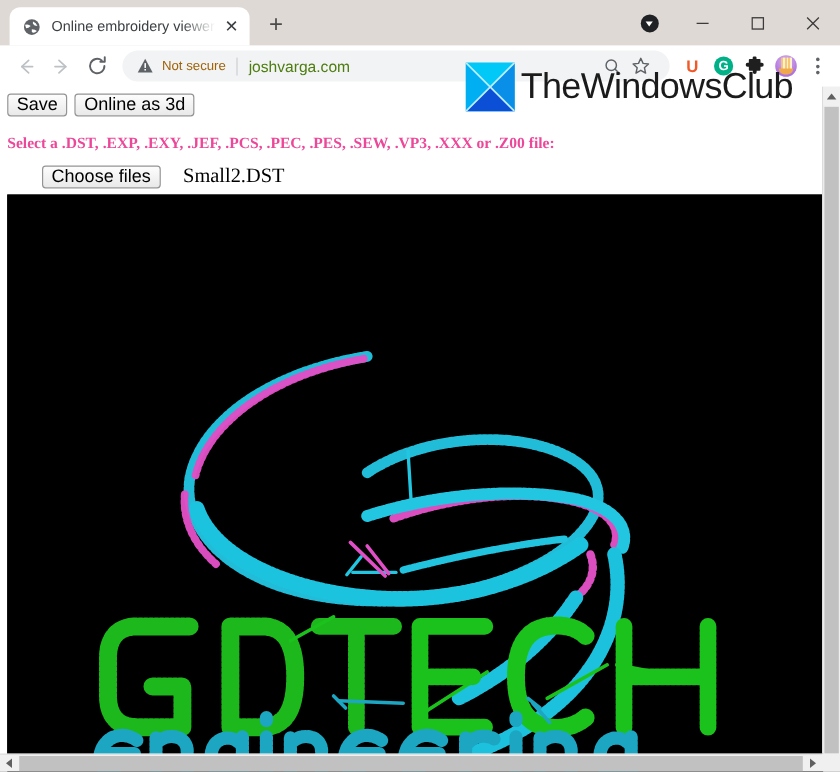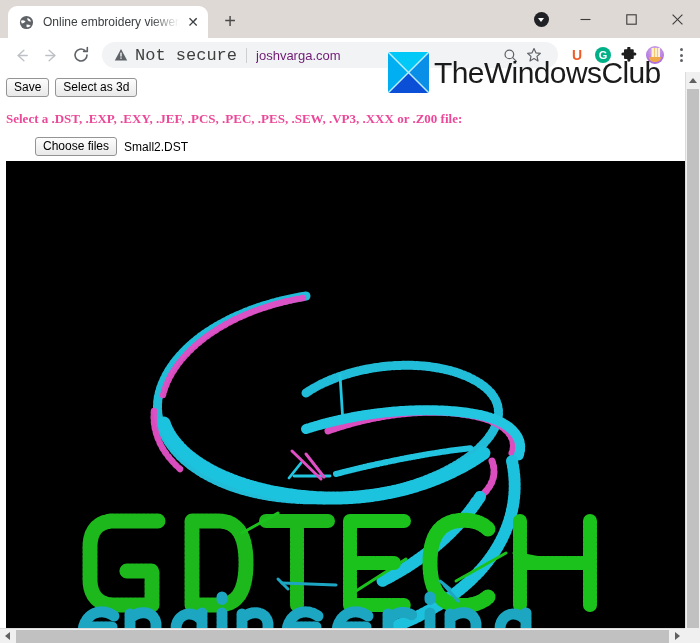--- a/index.html
+++ b/index.html
@@ -74,23 +74,23 @@
     width: 30px; height: 30px; display:flex; align-items:center; justify-content:center;
     color: #5f6368; cursor: pointer; flex: 0 0 30px;
   }
   .nav-btn.disabled { color: #bdc1c6; }
   .omnibox {
     flex: 1 1 auto; height: 26px; background: #f1f3f4; border-radius: 13px;
     display: flex; align-items: center; padding: 0 12px; margin: 0 6px;
     min-width: 0; position: relative;
   }
   .notsecure-ico { margin-right: 7px; display:flex; align-items:center; }
-  .notsecure-txt { font-size: 17px; color:#404040; white-space:nowrap;font-family:Liberation Mono, monospace; }
+  .notsecure-txt { font-size: 11px; color:#a16207; white-space:nowrap; }
   .omnibox-sep { width:1px; height:15px; background:#cdcfd1; margin:0 9px; flex:0 0 1px; }
-  .omnibox-url { font-size: 13px; color:#701a75; white-space:nowrap; overflow:hidden; }
+  .omnibox-url { font-size: 13px; color:#4d7c0f; white-space:nowrap; overflow:hidden; }
   .omni-right { display:flex; align-items:center; margin-left:auto; }
   .omni-icon { width:24px; height:24px; display:flex; align-items:center; justify-content:center; color:#5f6368; cursor:pointer; }
 
   .ext-icon {
     width: 26px; height: 30px; display:flex; align-items:center; justify-content:center;
     cursor:pointer; flex:0 0 26px;
   }
   .ext-u { font-size: 14px; font-weight: 700; color:#f05a28; font-family:"Liberation Sans",sans-serif; }
   .ext-g {
     width:16px;height:16px;border-radius:50%;background:#00b188;color:#fff;
@@ -111,31 +111,31 @@
   }
   .kebab { width:26px;height:30px;display:flex;flex-direction:column;align-items:center;justify-content:center;gap:2.5px;cursor:pointer;}
   .kebab i { width:3px;height:3px;border-radius:50%;background:#5f6368;display:block;}
 
   
   .viewport { position:absolute; left:0; top:72px; right:0; bottom:0; background:#fff; overflow:hidden; }
   .page { position:absolute; left:0; top:0; right:15px; bottom:15px; background:#fff; padding: 6px 0 0 6px; }
 
   .btnrow { display:flex; gap:6px; margin-bottom: 2px; }
   .ff-button {
-    font-family:"Liberation Sans", sans-serif; font-size: 12px; color:#000;
+    font-family:"Liberation Sans", sans-serif; font-size: 15px; color:#000;
     background: linear-gradient(#fdfdfd,#e9e9e9);
     border: 1px solid #949494; border-radius: 3px;
     padding: 2px 7px; line-height: 13px; cursor: pointer;
   }
   .prompt {
     font-family: Liberation Serif, serif; font-weight: 700; font-size: 13px;
     color:#ec4899; margin: 14px 0 10px 0; white-space: nowrap;
   }
   .filerow { display:flex; align-items:center; gap:7px; margin-bottom: 5px; padding-left: 29px; }
-  .filename { font-size: 12px; color:#000; font-family:Liberation Sans, sans-serif; }
+  .filename { font-size: 17px; color:#000; font-family:Liberation Serif, serif;margin-left:12px; }
 
   .canvas-wrap {
     position: relative; width: 680px; height: 482px; background:#000; overflow:hidden;
   }
   .canvas { position:absolute; inset:0; background:#000; }
   svg.stitch { position:absolute; left:0; top:0; width:680px; height:482px; display:block; }
 
   
   .vscroll {
     position:absolute; right:0; top:0; bottom:15px; width:15px;
@@ -279,21 +279,21 @@
         <i></i>
         <i></i>
       </div>
   </div>
 
   <div class="viewport">
     <div class="page">
 
       <div class="btnrow">
         <button class="ff-button">Save</button>
-        <button class="ff-button">Select as 3d</button>
+        <button class="ff-button">Online as 3d</button>
       </div>
 
       <div class="prompt">Select a .DST, .EXP, .EXY, .JEF, .PCS, .PEC, .PES, .SEW, .VP3, .XXX or .Z00 file:</div>
 
       <div class="filerow">
         <button class="ff-button">Choose files</button>
         <span class="filename">Small2.DST</span>
       </div>
 
       <div class="canvas-wrap">

